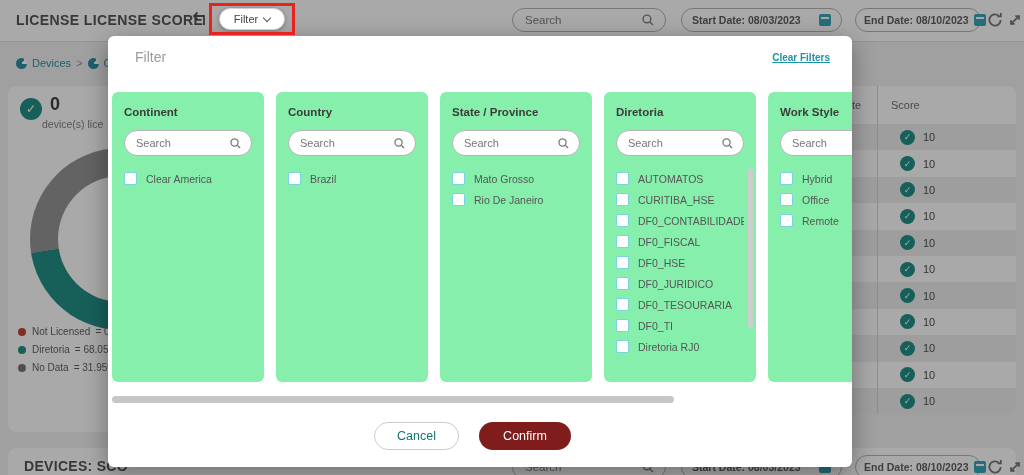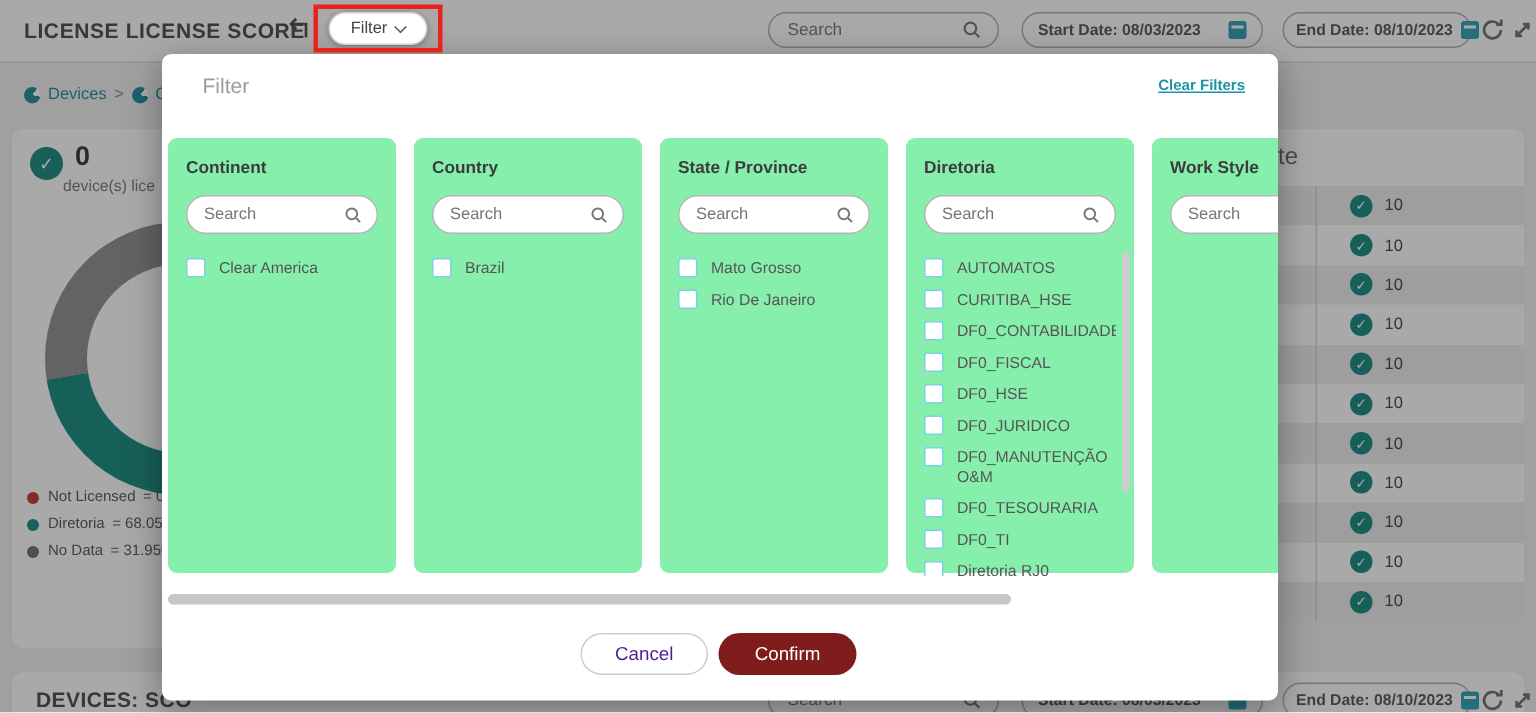--- a/index.html
+++ b/index.html
@@ -54,21 +54,21 @@
   .donut{position:absolute;left:22px;top:62px;width:182px;height:182px;border-radius:50%;
          background:conic-gradient(from 261deg,#8f8f8f 0 115deg,#14897e 115deg 360deg);}
   .donut::after{content:"";position:absolute;inset:28px;background:#fff;border-radius:50%;}
   .legend{position:absolute;left:10px;top:240px;}
   .legend-item{display:flex;align-items:center;margin-bottom:7px;font-size:10px;color:#555;}
   .dot{width:8px;height:8px;border-radius:50%;margin-right:6px;flex:none;}
   .l-val{margin-left:5px;}
 
   
   .table-card{left:700px;top:86px;width:316px;height:328px;overflow:hidden;}
-  .t-head{display:flex;height:38px;align-items:center;font-size:16px;color:#666;}
+  .t-head{display:flex;height:38px;align-items:center;font-size:11px;color:#666;}
   .t-left{width:177px;padding-left:152px;flex:none;}
   .t-right{flex:1;align-self:stretch;display:flex;align-items:center;border-left:1px solid #d6d6d6;padding-left:13px;}
   .t-row{display:flex;height:26.4px;align-items:center;font-size:11px;color:#444;}
   .t-body .t-row:nth-child(odd){background:#ededed;}
   .t-row .t-right{padding-left:22px;gap:8px;}
   .badge-sm{width:15px;height:15px;border-radius:50%;background:#14897e;color:#fff;font-size:9px;
             display:flex;align-items:center;justify-content:center;flex:none;}
 
   
   .bottom-card{left:8px;top:448px;width:1008px;height:56px;}
@@ -96,21 +96,21 @@
                   font-family:"Liberation Sans",sans-serif;}
   .f-item{display:flex;align-items:flex-start;margin-bottom:7px;}
   .cb{width:13px;height:13px;border:1.5px solid #7ad2e2;border-radius:2px;background:#fff;flex:none;
       margin-right:9px;cursor:pointer;}
   .f-label{font-size:10.5px;color:#555;line-height:13px;padding-top:1px;}
   .dept-list{height:212px;overflow:hidden;}
   .v-scroll{position:absolute;right:3px;top:76px;width:5px;height:160px;background:#cdcdcd;border-radius:3px;cursor:pointer;}
   .h-scroll{position:absolute;left:4px;top:360px;width:562px;height:7px;background:#c6c6c6;border-radius:4px;cursor:pointer;}
   .btn{position:absolute;top:386px;height:28px;border-radius:14px;font-size:12.5px;display:flex;
        align-items:center;justify-content:center;cursor:pointer;}
-  .btn-cancel{left:279px;width:85px;border:1.4px solid #ccc;background:#fff;color:#4c1d95;}
+  .btn-cancel{left:266px;width:85px;border:1.4px solid #ccc;background:#fff;color:#0f766e;}
   .btn-confirm{left:371px;width:92px;background:#7f1d1d;color:#fff;border:none;}
 </style>
 </head>
 <body>
 
 <div class="screen">
   <div class="page">
 
     <div class="topbar">
       <div class="page-title">LICENSE LICENSE SCORE</div>
@@ -190,20 +190,21 @@
             <span class="dot" style="background: rgb(111, 111, 111);"></span>
             <span>No Data</span>
             <span class="l-val">= 31.95%</span>
           </div>
         </div>
     </div>
 
     <div class="card table-card">
       <div class="t-head">
         <div class="t-left">te</div>
+        <div class="t-right">Score</div>
       </div>
       <div class="t-body">
 
           <div class="t-row">
             <div class="t-left"></div>
             <div class="t-right">
               <span class="badge-sm">✓</span>
               <span>10</span>
             </div>
           </div>
@@ -434,24 +435,20 @@
             <div class="f-item">
               <span class="cb"></span>
               <span class="f-label">DF0_HSE</span>
             </div>
 
             <div class="f-item">
               <span class="cb"></span>
               <span class="f-label">DF0_JURIDICO</span>
             </div>
 
-            <div class="f-item">
-              <span class="cb"></span>
-              <span class="f-label">DF0_MANUTENÇÃO O&amp;M</span>
-            </div>
 
             <div class="f-item">
               <span class="cb"></span>
               <span class="f-label">DF0_TESOURARIA</span>
             </div>
 
             <div class="f-item">
               <span class="cb"></span>
               <span class="f-label">DF0_TI</span>
             </div>
@@ -464,20 +461,37 @@
           </div>
         <div class="v-scroll"></div>
       </div>
 
       <div class="fcol">
         <div class="f-title">Work Style</div>
         <div class="f-search">
           <input placeholder="Search" style="">
 
         </div>
+        <div class="f-list">
+
+            <div class="f-item">
+              <span class="cb"></span>
+              <span class="f-label">Hybrid</span>
+            </div>
+
+            <div class="f-item">
+              <span class="cb"></span>
+              <span class="f-label">Office</span>
+            </div>
+
+            <div class="f-item">
+              <span class="cb"></span>
+              <span class="f-label">Remote</span>
+            </div>
+          </div>
       </div>
     </div>
 
     <div class="h-scroll"></div>
 
     <div class="btn btn-cancel">Cancel</div>
     <div class="btn btn-confirm">Confirm</div>
   </div>
 </div>
 

